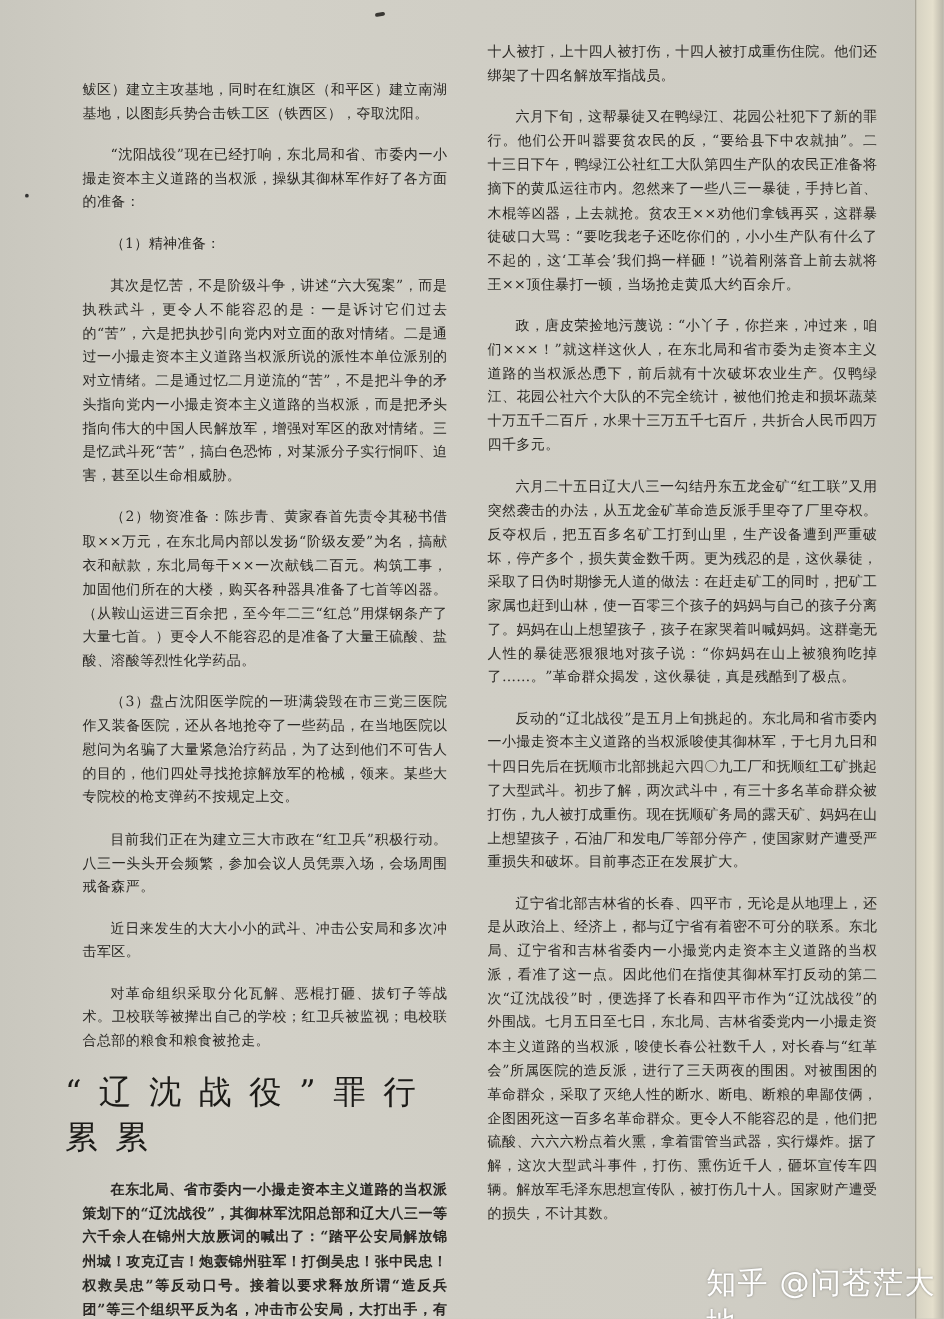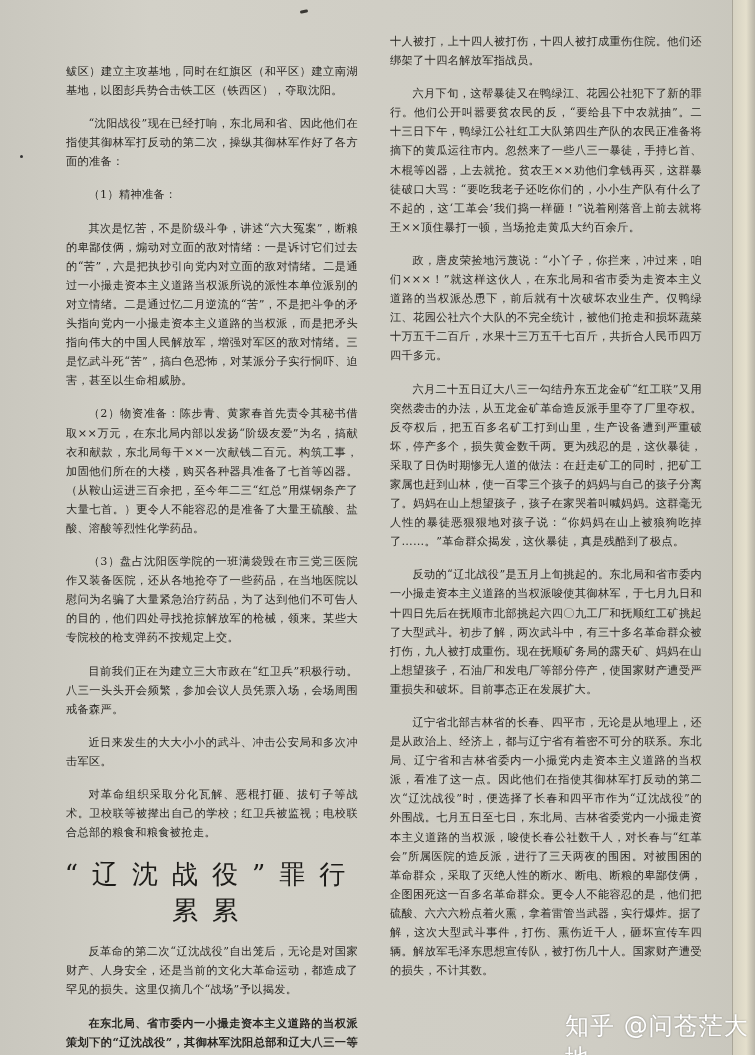--- a/index.html
+++ b/index.html
@@ -25,21 +25,21 @@
     text-align:justify;
   }
   .col-left { left:52px; width:320px; }
   .col-right { left:376px; top:18px; width:340px; }
   .p { margin:14px; text-indent:2em; }
   .p.noindent { text-indent:0; }
   .p.bold { font-weight:bold; }
   .headline {
     font-family:"DejaVu Serif", serif;
     font-weight:normal;
-    text-align:center;
+    text-align:left;
     margin:6px 0 6px 0;
     letter-spacing:10px;
     color:#1c1b18;
   }
   .h-left { font-size:26px; line-height:36px; letter-spacing:14px; }
   .watermark {
     position:absolute; left:565px; top:1010px;
     font-family:"DejaVu Sans", sans-serif;
     font-size:24px; color:#ffffff; letter-spacing:1px;
     text-shadow:0 0 2px rgba(0,0,0,0.35);
@@ -53,32 +53,31 @@
 </head>
 <body>
 
 <div class="page">
   <div class="smudge"></div>
   <div class="dot"></div>
 
   <div class="col col-left" id="leftCol">
     <div id="leftTop">
         <p class="p noindent">鲅区）建立主攻基地，同时在红旗区（和平区）建立南湖基地，以图彭兵势合击铁工区（铁西区），夺取沈阳。</p>
-        <p class="p">“沈阳战役”现在已经打响，东北局和省、因此他们在指使其御林军打反动的第二次，操纵其御林军作好了各方面的准备：</p>
+        <p class="p">“沈阳战役”现在已经打响，东北局和省、市委内一小撮走资本主义道路的当权派，操纵其御林军作好了各方面的准备：</p>
         <p class="p">（1）精神准备：</p>
-        <p class="p">其次是忆苦，不是阶级斗争，讲述“六大冤案”，断粮的卑鄙伎俩，煽动对立面的敌对情绪：一是诉讨它们过去的“苦”，六是把执抄引向党内对立面的敌对情绪。二是通过一小撮走资本主义道路当权派所说的派性本单位派别的对立情绪。二是通过忆二月逆流的“苦”，不是把斗争的矛头指向党内一小撮走资本主义道路的当权派，而是把矛头指向伟大的中国人民解放军，增强对军区的敌对情绪。三是忆武斗死“苦”，搞白色恐怖，对某派分子实行恫吓、迫害，甚至以生命相威胁。</p>
+        <p class="p">其次是忆苦，不是阶级斗争，讲述“六大冤案”，而是执秩武斗，更令人不能容忍的是：一是诉讨它们过去的“苦”，六是把执抄引向党内对立面的敌对情绪。二是通过一小撮走资本主义道路当权派所说的派性本单位派别的对立情绪。二是通过忆二月逆流的“苦”，不是把斗争的矛头指向党内一小撮走资本主义道路的当权派，而是把矛头指向伟大的中国人民解放军，增强对军区的敌对情绪。三是忆武斗死“苦”，搞白色恐怖，对某派分子实行恫吓、迫害，甚至以生命相威胁。</p>
         <p class="p">（2）物资准备：陈步青、黄家春首先责令其秘书借取××万元，在东北局内部以发扬“阶级友爱”为名，搞献衣和献款，东北局每干××一次献钱二百元。构筑工事，加固他们所在的大楼，购买各种器具准备了七首等凶器。（从鞍山运进三百余把，至今年二三“红总”用煤钢条产了大量七首。）更令人不能容忍的是准备了大量王硫酸、盐酸、溶酸等烈性化学药品。</p>
         <p class="p">（3）盘占沈阳医学院的一班满袋毁在市三党三医院作又装备医院，还从各地抢夺了一些药品，在当地医院以慰问为名骗了大量紧急治疗药品，为了达到他们不可告人的目的，他们四处寻找抢掠解放军的枪械，领来。某些大专院校的枪支弹药不按规定上交。</p>
         <p class="p">目前我们正在为建立三大市政在“红卫兵”积极行动。八三一头头开会频繁，参加会议人员凭票入场，会场周围戒备森严。</p>
         <p class="p">近日来发生的大大小小的武斗、冲击公安局和多次冲击军区。</p>
         <p class="p">对革命组织采取分化瓦解、恶棍打砸、拔钉子等战术。卫校联等被撵出自己的学校；红卫兵被监视；电校联合总部的粮食和粮食被抢走。</p>
       </div>
     <div class="headline h-left">“辽沈战役”罪行累累</div>
     <div id="leftBottom">
-        <p class="p">反革命的第二次“辽沈战役”自出笼后，无论是对国家财产、人身安全，还是当前的文化大革命运动，都造成了罕见的损失。这里仅摘几个“战场”予以揭发。</p>
         <p class="p bold">在东北局、省市委内一小撮走资本主义道路的当权派策划下的“辽沈战役”，其御林军沈阳总部和辽大八三一等六千余人在锦州大放厥词的喊出了：“踏平公安局解放锦州城！攻克辽吉！炮轰锦州驻军！打倒吴忠！张中民忠！权救吴忠”等反动口号。接着以要求释放所谓“造反兵团”等三个组织平反为名，冲击市公安局，大打出手，有二百多名干警被打，三十二人被打成重伤住院。东北局和省市委内一小撮走资本主义道路当权派，又煽动四百多不明真相的红卫兵小将，在公安局静坐、绝食。锦州军分区机关、驻军为答复通革命群众数次前往，劝说，均被一小撮暴徒打了回来，实阴阴谋小将的幌子。</p>
         <p class="p">静坐、绝食的阴谋破产了，但他们并不甘心失败，继续在锦州市寻衅挑起武斗。对锦州京剧团、二高中“井冈山兵团”、锦州医学院“红旗兵团”、锦纺、锦州发电厂等二十一个革命组织挑起了五十多起大型武斗，一千多人被打，一百多人被打成重伤住院。他们在挑起大型武斗的同时，勾结社会上的牛鬼蛇神向无产阶级专政工具和解放军进行猖狂攻击，严重地破坏了社会秩序，在此期间共发生偷盗、奸污案件一百七十多起，重大案件十起。</p>
       </div>
   </div>
 
   <div class="col col-right" id="rightCol">
     <div id="rightTop">
         <p class="p noindent">十人被打，上十四人被打伤，十四人被打成重伤住院。他们还绑架了十四名解放军指战员。</p>
         <p class="p">六月下旬，这帮暴徒又在鸭绿江、花园公社犯下了新的罪行。他们公开叫嚣要贫农民的反，“要给县下中农就抽”。二十三日下午，鸭绿江公社红工大队第四生产队的农民正准备将摘下的黄瓜运往市内。忽然来了一些八三一暴徒，手持匕首、木棍等凶器，上去就抢。贫农王××劝他们拿钱再买，这群暴徒破口大骂：“要吃我老子还吃你们的，小小生产队有什么了不起的，这‘工革会’我们捣一样砸！”说着刚落音上前去就将王××顶住暴打一顿，当场抢走黄瓜大约百余斤。</p>
         <p class="p">政，唐皮荣捡地污蔑说：“小丫子，你拦来，冲过来，咱们×××！”就这样这伙人，在东北局和省市委为走资本主义道路的当权派怂恿下，前后就有十次破坏农业生产。仅鸭绿江、花园公社六个大队的不完全统计，被他们抢走和损坏蔬菜十万五千二百斤，水果十三万五千七百斤，共折合人民币四万四千多元。</p>

